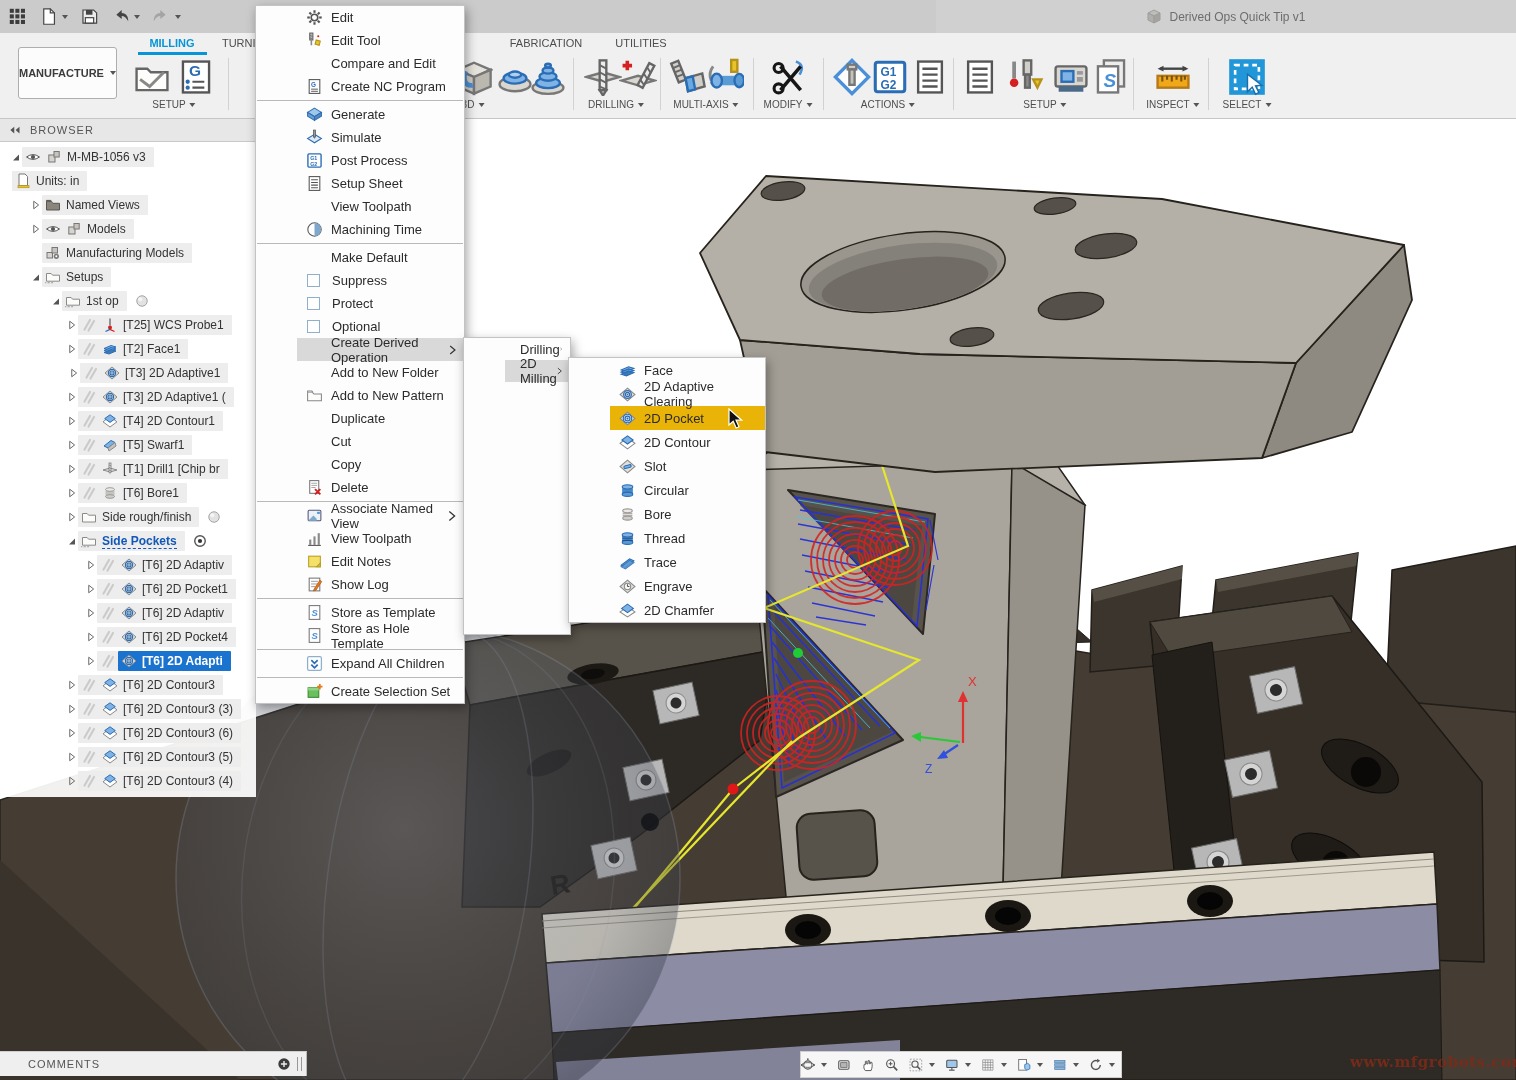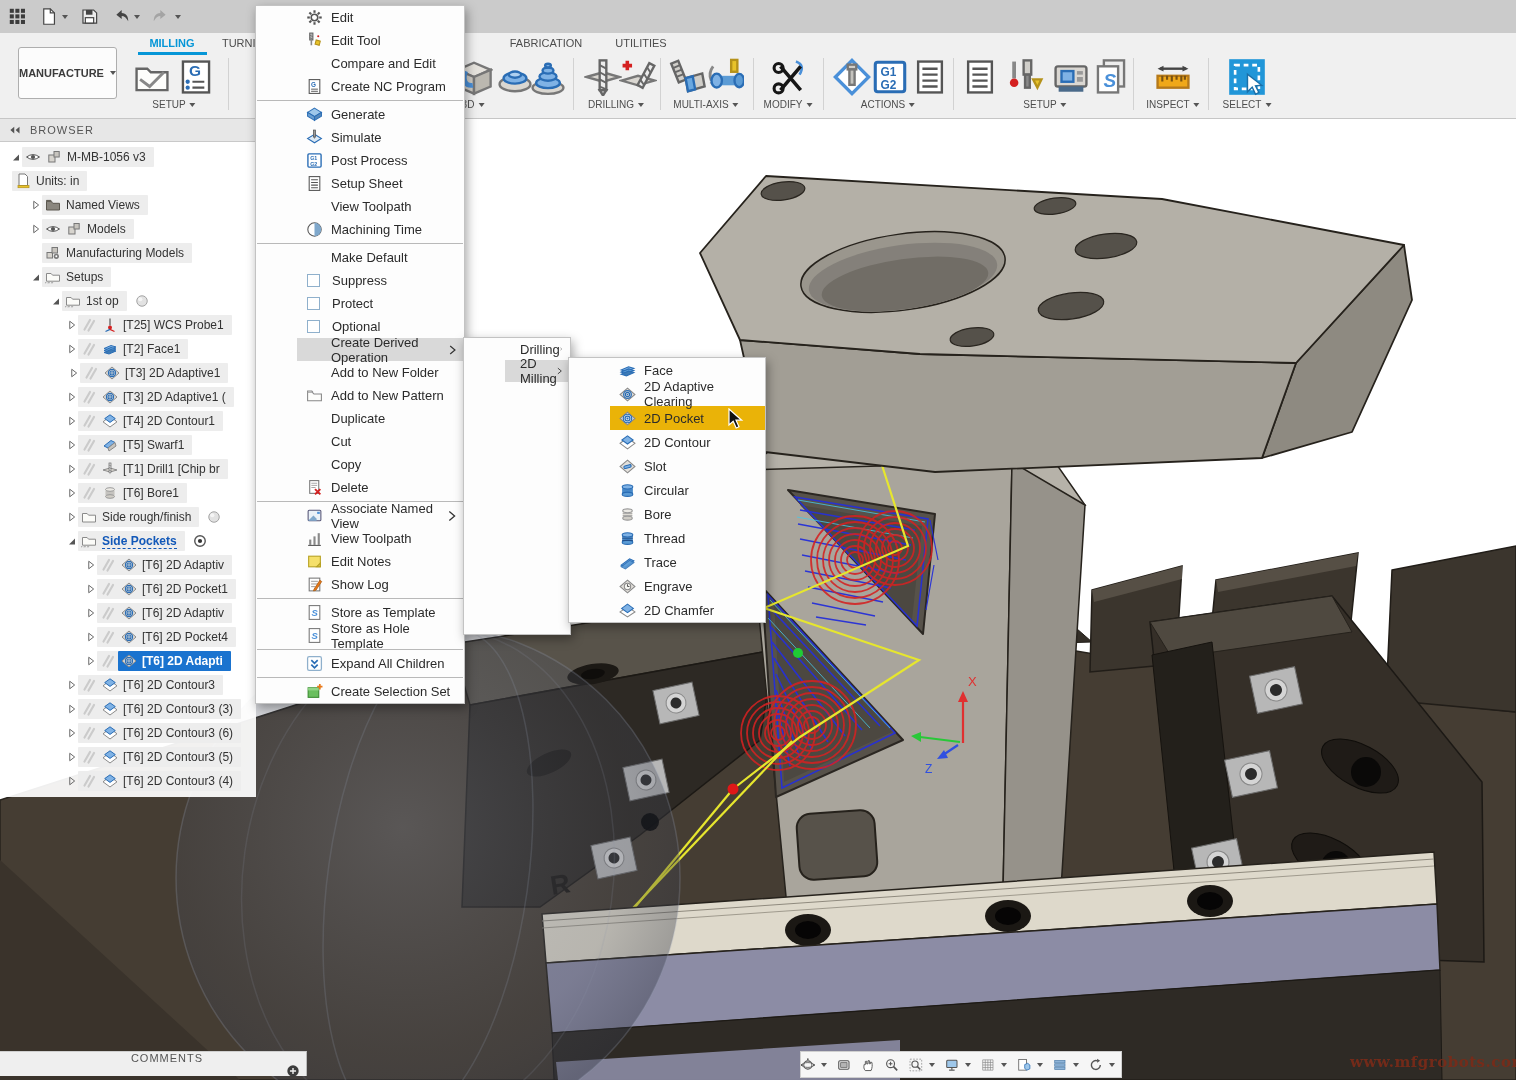--- a/index.html
+++ b/index.html
@@ -59,21 +59,21 @@
   #submenu1 .mitem{height:22px;padding-left:15px;}
   #submenu2{left:568px;top:357px;width:196px;}
   #submenu2 .mitem{height:24px;}
   #submenu2 .mitem.hl{background:#eab308;}
 
   
   #navbar{left:800px;top:1051px;width:322px;height:27px;background:#f6f6f6;border:1px solid #cfcfcf;
           display:flex;align-items:center;justify-content:center;gap:4px;z-index:15;box-sizing:border-box;}
   #navbar .icn{width:18px;height:18px;}
   #comments{left:0;top:1051px;width:306px;height:24px;background:#efefef;border-top:1px solid #cfcfcf;border-right:1px solid #bbb;
-            display:flex;align-items:center;font-size:11px;color:#555;letter-spacing:1px;z-index:15;flex-direction:column;}
+            display:flex;align-items:center;font-size:11px;color:#555;letter-spacing:1px;z-index:15;}
   #comments .lbl{margin-left:28px;}
   #comments .icn{width:14px;height:14px;margin-left:auto;margin-right:6px;}
   #comments .grip{width:3px;height:14px;border-left:1px solid #999;border-right:1px solid #999;margin-right:4px;}
   #watermark{left:1350px;top:1053px;font-family:"DejaVu Serif","Liberation Serif",serif;font-weight:bold;
              font-size:15px;color:rgba(122,42,24,0.92);z-index:16;letter-spacing:0.5px;}
   #cursor{left:726px;top:408px;width:22px;height:22px;z-index:60;}
 </style>
 </head>
 <body>
 <div id="stage">
@@ -308,20 +308,30 @@
         <span class="caret sm"></span>
         <span style="width:8px"></span>
         <span class="icn" style="width:19px;height:19px;opacity:.85;">
           <svg viewBox="0 0 16 16">
             <path d="M11.5 6.5 L7 2.5 v2.5 c-4 0-5.5 3-5.5 7 c1.5-3 3.5-4.5 5.5-4.5 v2.5 Z" fill="#9e9e9e"></path>
           </svg>
         </span>
         <span class="caret sm"></span>
         <span style="width:8px"></span>
       </div>
+  <div class="doctab inactive" style="left:936px;width:580px">
+    <span class="icn" style="width:16px;height:16px;opacity:.7">
+          <svg viewBox="0 0 16 16">
+            <polygon points="8,1 14,4 8,7 2,4" fill="#b9b6b0" stroke="#888"></polygon>
+            <polygon points="2,4 8,7 8,14 2,11" fill="#a5a29c" stroke="#888"></polygon>
+            <polygon points="8,7 14,4 14,11 8,14" fill="#94918b" stroke="#888"></polygon>
+          </svg>
+        </span>
+    <span>Derived Ops Quick Tip v1</span>
+  </div>
 </div>
 
 <div id="toolbar" class="abs">
   <div id="mfg-btn" class="abs">
     <span>MANUFACTURE</span>
         <span class="caret sm"></span>
   </div>
   <div id="ribbon-tabs">
         <div class="rtab active" style="left:172px">MILLING</div>
         <div class="rtab " style="left:247px">TURNING</div>

